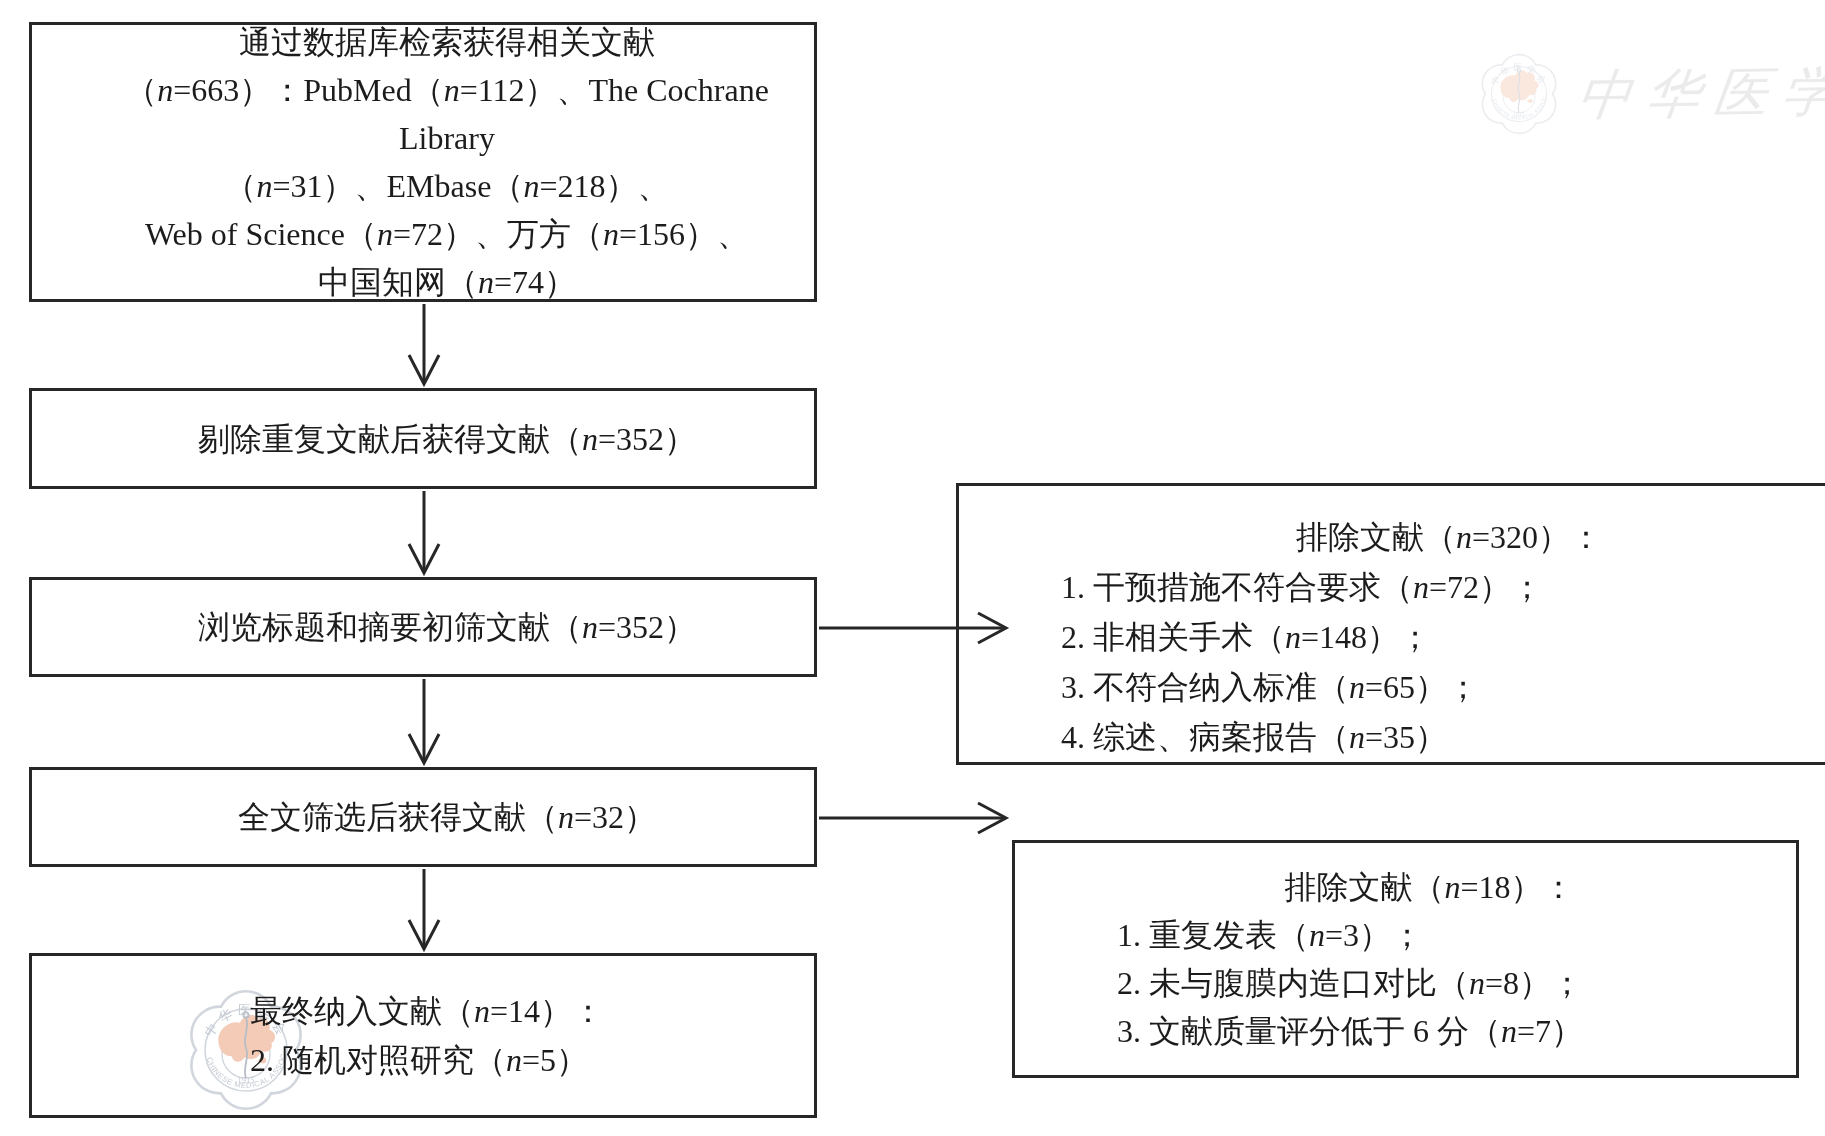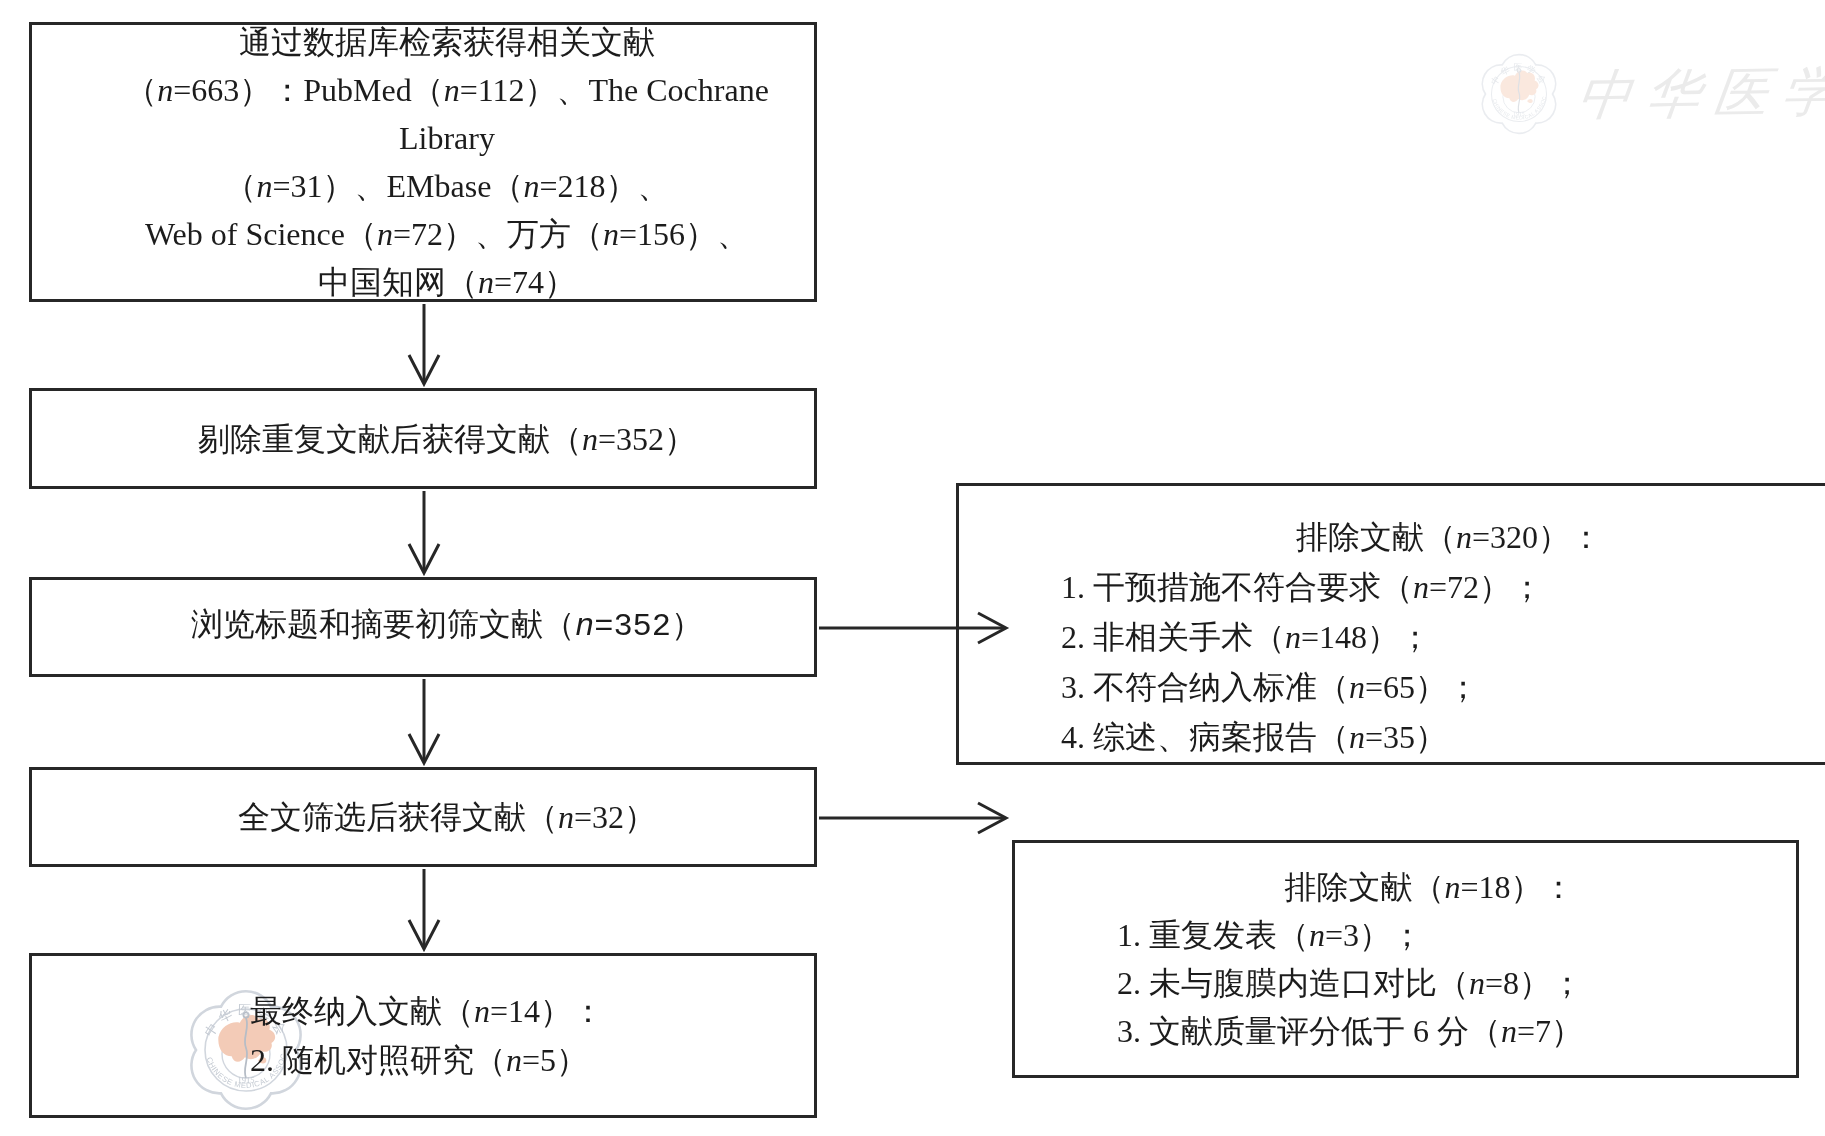--- a/index.html
+++ b/index.html
@@ -12,21 +12,21 @@
   .box{
     position:absolute;border:3px solid #272727;box-sizing:border-box;background:transparent;
     display:flex;flex-direction:column;justify-content:center;
     font-size:32px;
   }
   .box i{font-style:italic;}
   .centered{text-align:center;padding-left:48px;}
   .bline{line-height:48px;}
   #box-search{left:29px;top:22px;width:788px;height:280px;}
   #box-dedup{left:29px;top:388px;width:788px;height:101px;}
-  #box-screen{left:29px;top:577px;width:788px;height:100px;font-family:Liberation Mono, monospace;}
+  #box-screen{left:29px;top:577px;width:788px;height:100px;}
   #box-fulltext{left:29px;top:767px;width:788px;height:100px;}
   #box-included{left:29px;top:953px;width:788px;height:165px;padding-left:218px;}
   #box-included .bline{line-height:49px;text-align:left;}
   #box-included .hdr{}
   #box-excl-screen{left:956px;top:483px;width:938px;height:282px;justify-content:flex-end;}
   #box-excl-screen .bline{line-height:50px;}
   #box-excl-fulltext{left:1012px;top:840px;width:787px;height:238px;}
   #box-excl-fulltext .bline{line-height:48px;}
   .excl-item{padding-left:102px;text-align:left;}
   #arrow-layer{position:absolute;left:0;top:0;width:1825px;height:1136px;pointer-events:none;}

